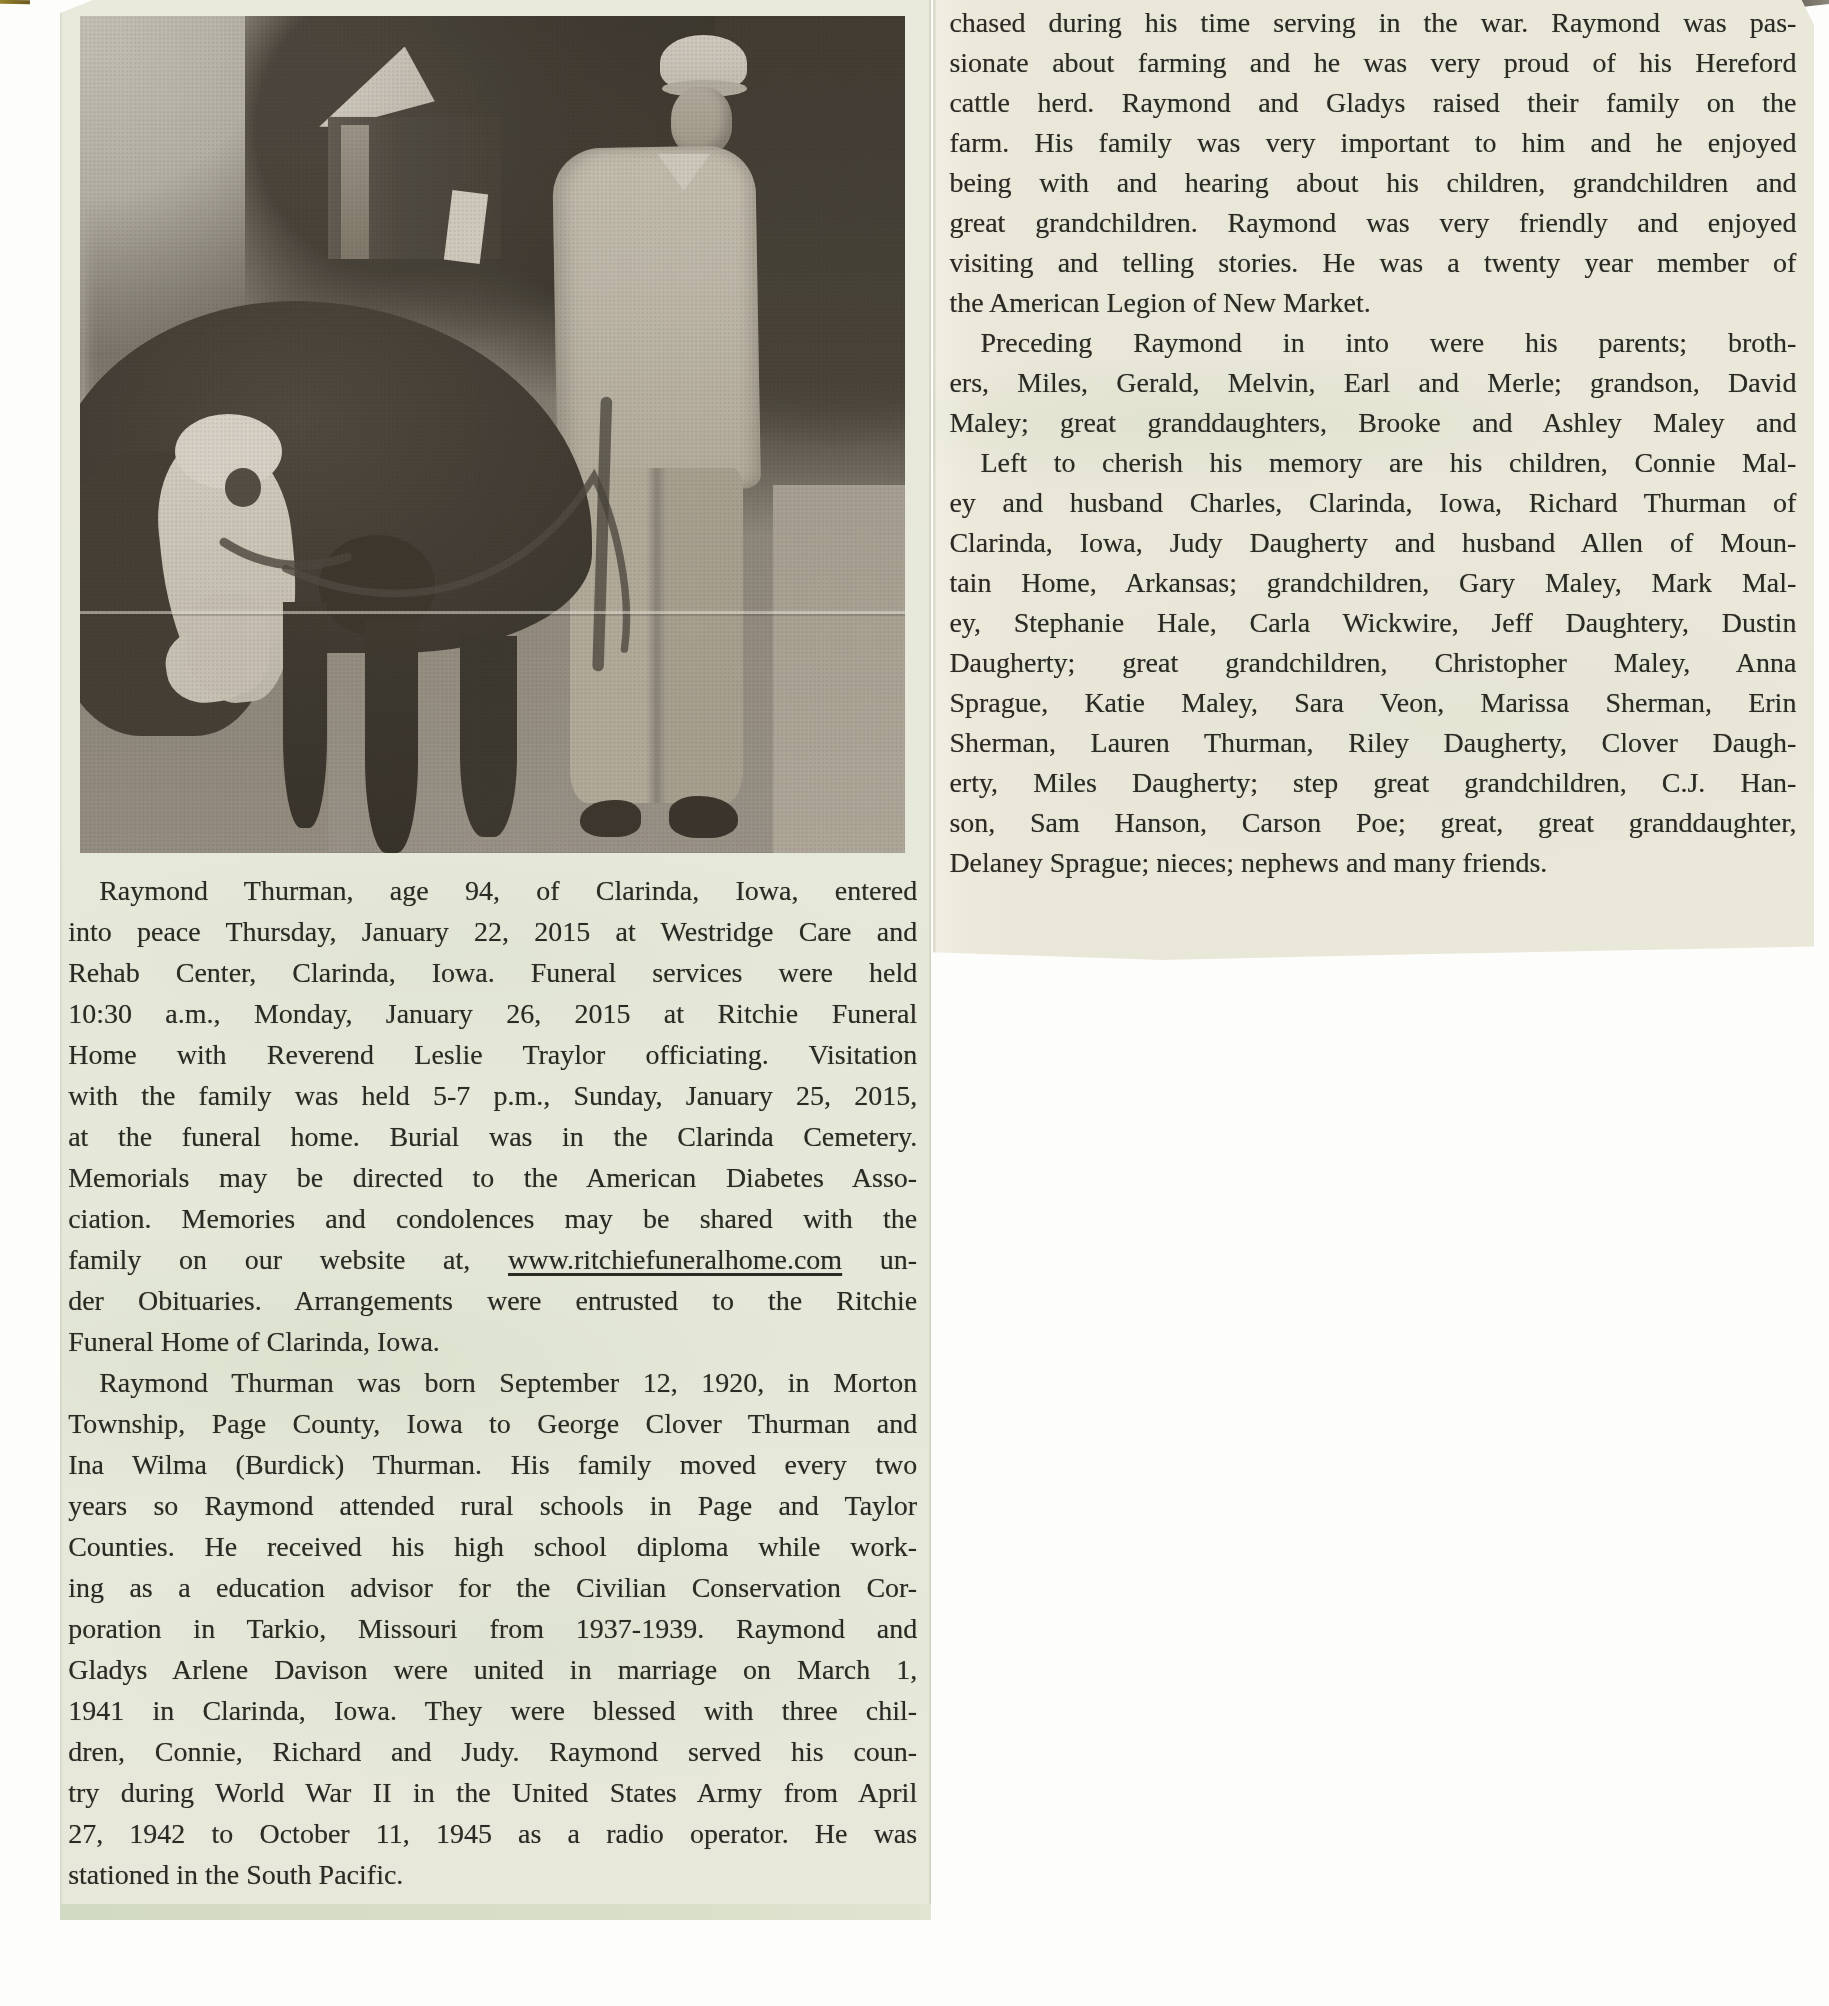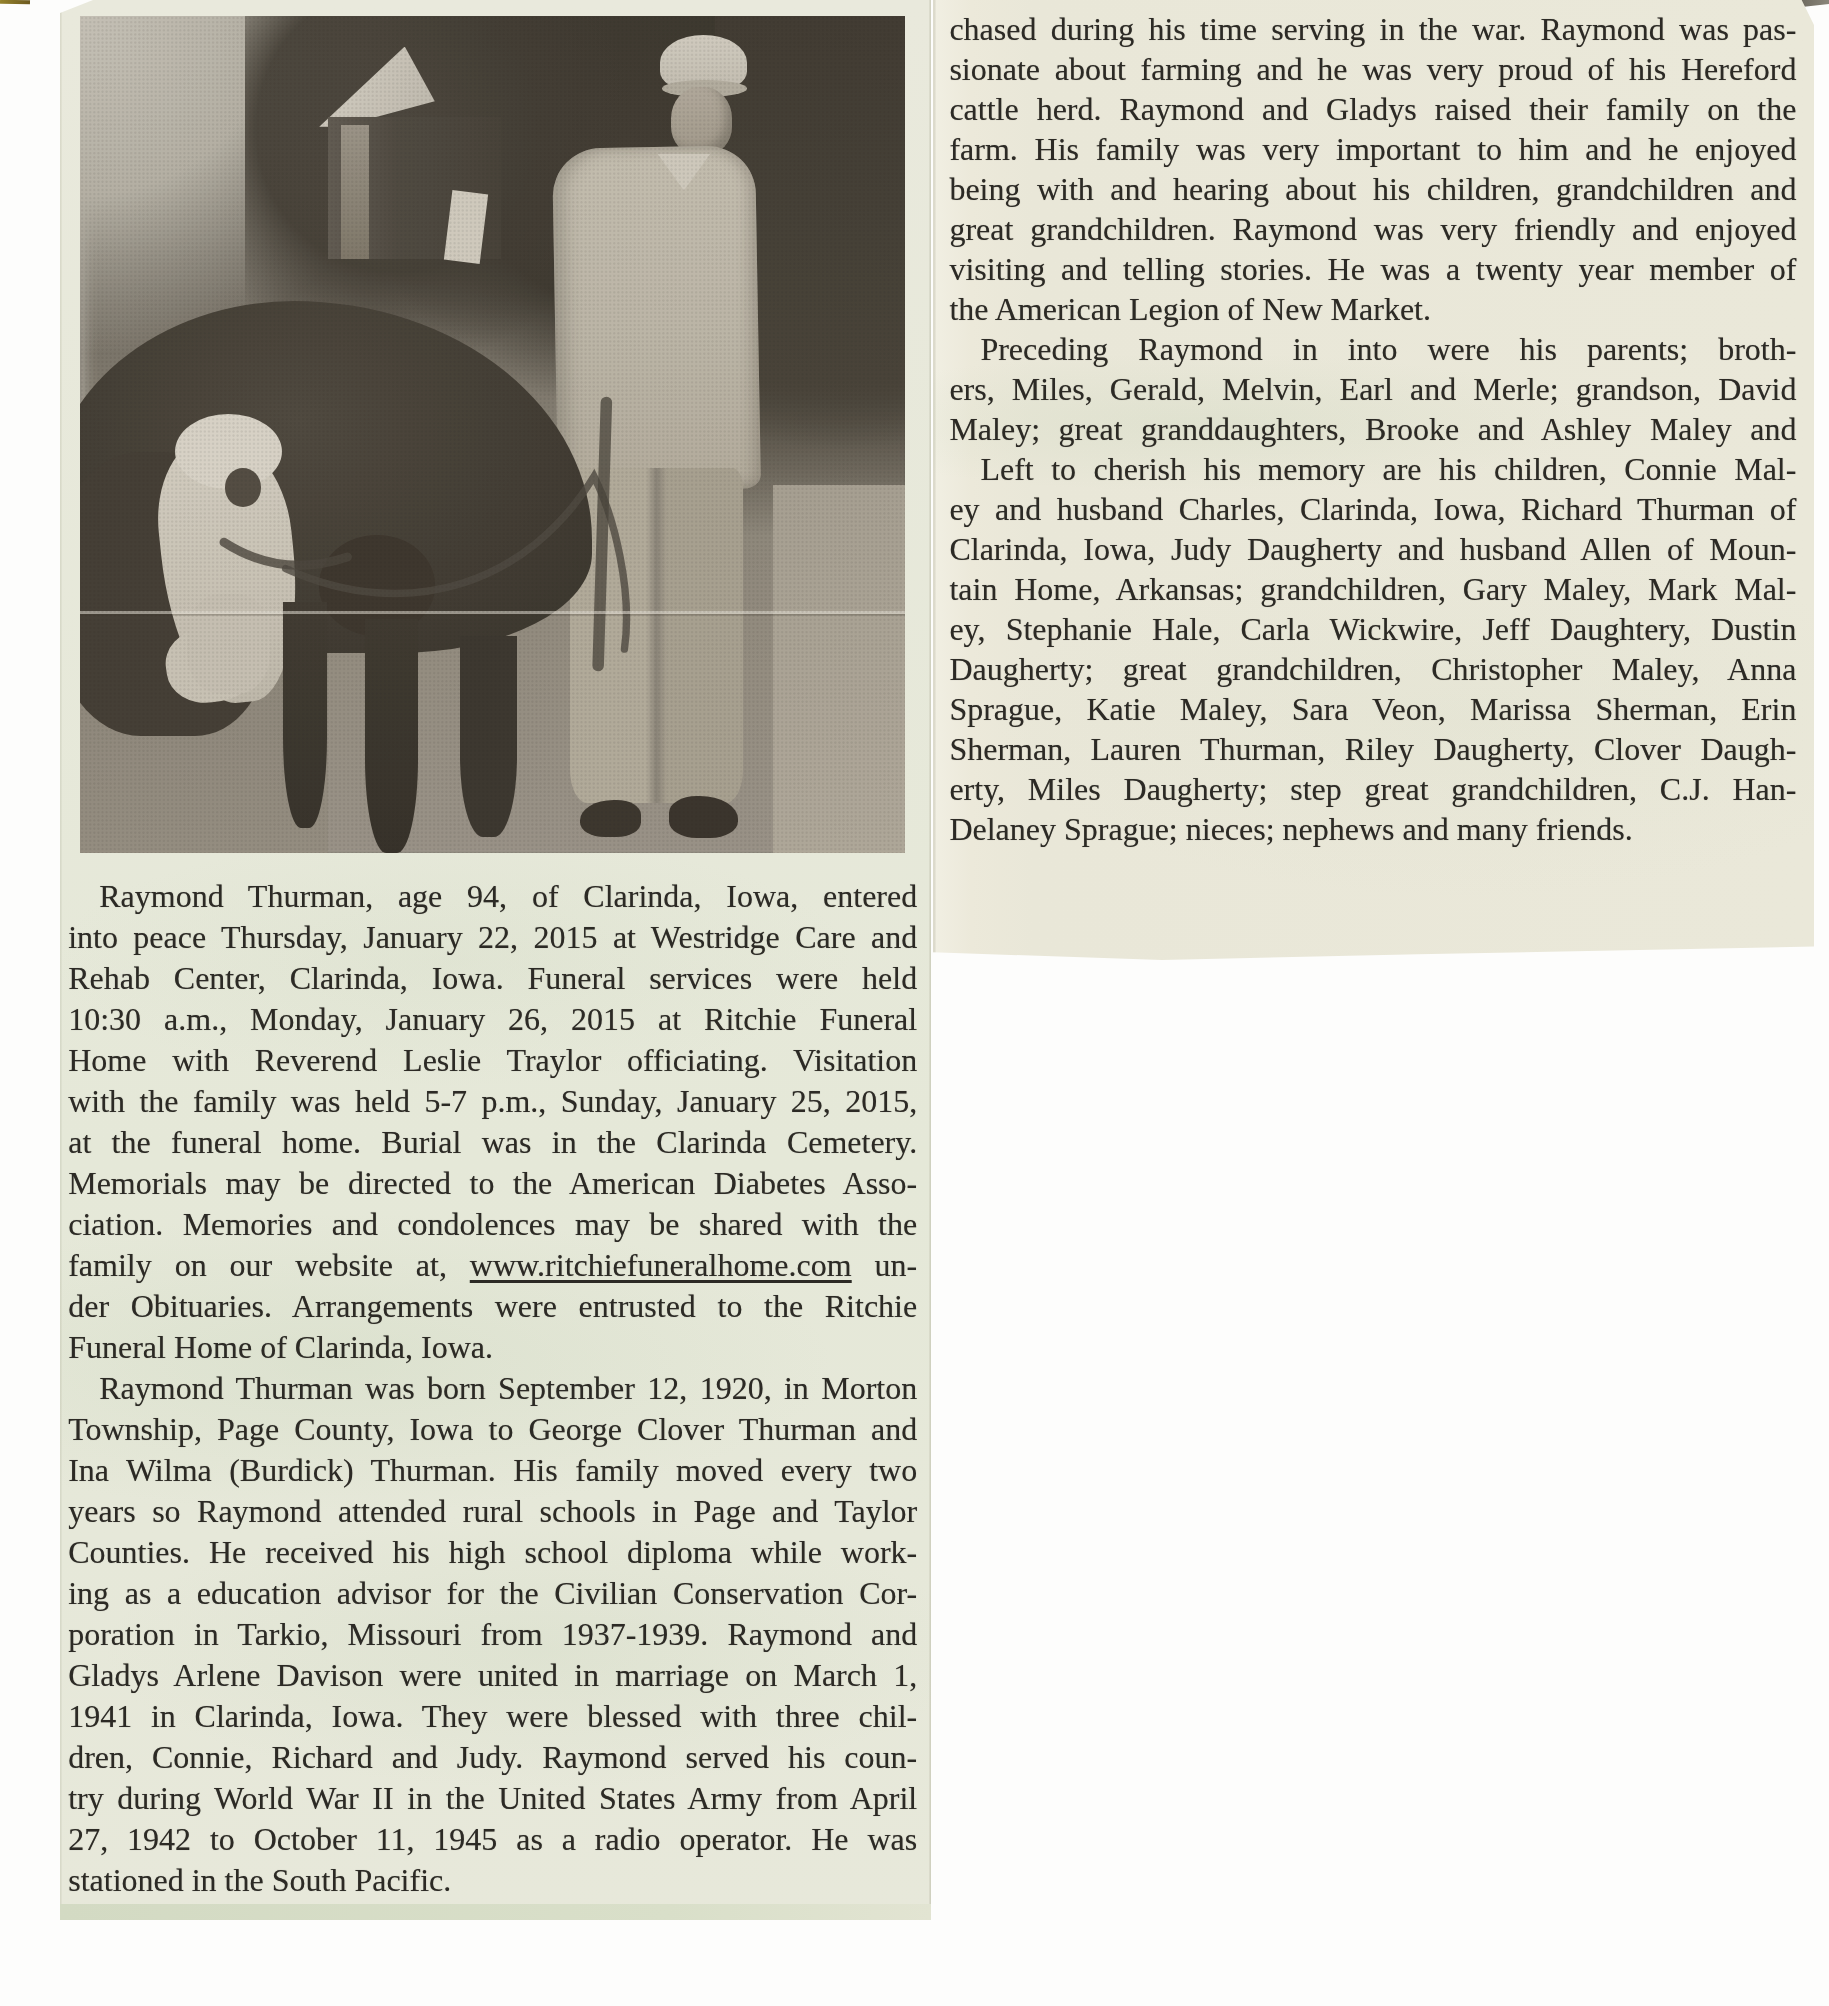--- a/index.html
+++ b/index.html
@@ -21,21 +21,21 @@
       linear-gradient(90deg,#f1efe3 0px,#ece9da 38px,#e9e7d8 99px,#eae8d9);
     clip-path:polygon(0 0,98.6% 0,100% 25px,100% 98.6%,55% 99.4%,26% 100%,0 99.2%);
     box-shadow:inset 2.5px 0 0 rgba(148,148,122,.22);}
   .under-strip{position:absolute;left:0;bottom:0;width:100%;height:16.4px;
     background:linear-gradient(90deg,#d3dac3,#d9dfc9 70%,#e2e4d2);}
   .corner-sliver{position:absolute;left:1801px;top:0;width:29px;height:6.6px;
     background:linear-gradient(100deg,#6f6b60,#8c887c);transform:rotate(-6deg);transform-origin:left top;}
   .olive-mark{position:absolute;left:0;top:0;width:30px;height:4.1px;background:linear-gradient(90deg,#96832c,#6d5a20);
     transform:rotate(1.2deg);}
   
-  .col{position:absolute;font-size:32px;color:#2c2a25;text-shadow:0 0 0.8px rgba(44,42,37,.45);margin-top:6px;}
+  .col{position:absolute;font-size:28px;color:#2c2a25;text-shadow:0 0 0.8px rgba(44,42,37,.45);}
   .col-left{left:8.2px;top:870px;width:849px;line-height:41px;}
   .col-right{left:16.4px;top:3.3px;width:847px;line-height:40px;}
   .para{margin:0;}
   .line{text-align:justify;text-align-last:justify;}
   .line.last{text-align-last:left;}
   .line.indent{text-indent:31px;}
   .weblink{text-decoration:underline;text-decoration-thickness:2.5px;text-underline-offset:4.1px;}
   
   .photo{position:absolute;left:20px;top:16.4px;width:825px;height:837px;overflow:hidden;
     background:linear-gradient(180deg,#57524a 0%,#6b665d 28%,#837d72 48%,#8f897d 62%,#968f83 78%,#9b948a 100%);
@@ -208,19 +208,20 @@
         <div class="para">
           <div class="line indent">Left to cherish his memory are his children, Connie Mal-</div>
           <div class="line">ey and husband Charles, Clarinda, Iowa, Richard Thurman of</div>
           <div class="line">Clarinda, Iowa, Judy Daugherty and husband Allen of Moun-</div>
           <div class="line">tain Home, Arkansas; grandchildren, Gary Maley, Mark Mal-</div>
           <div class="line">ey, Stephanie Hale, Carla Wickwire, Jeff Daughtery, Dustin</div>
           <div class="line">Daugherty; great grandchildren, Christopher Maley, Anna</div>
           <div class="line">Sprague, Katie Maley, Sara Veon, Marissa Sherman, Erin</div>
           <div class="line">Sherman, Lauren Thurman, Riley Daugherty, Clover Daugh-</div>
           <div class="line">erty, Miles Daugherty; step great grandchildren, C.J. Han-</div>
+          <div class="line">son, Sam Hanson, Carson Poe; great, great granddaughter,</div>
           <div class="line last">Delaney Sprague; nieces; nephews and many friends.</div>
         </div>
       </div>
   </div>
 
 </div>
 
 
 </body></html>

